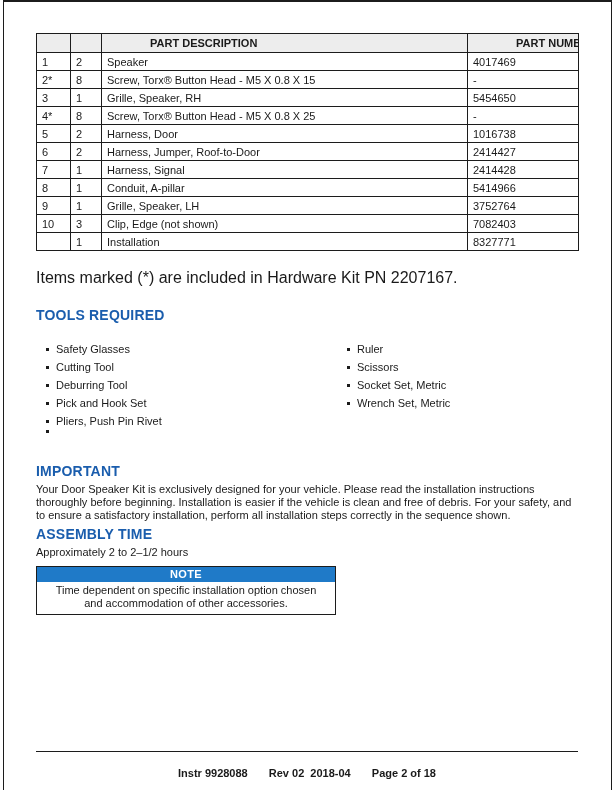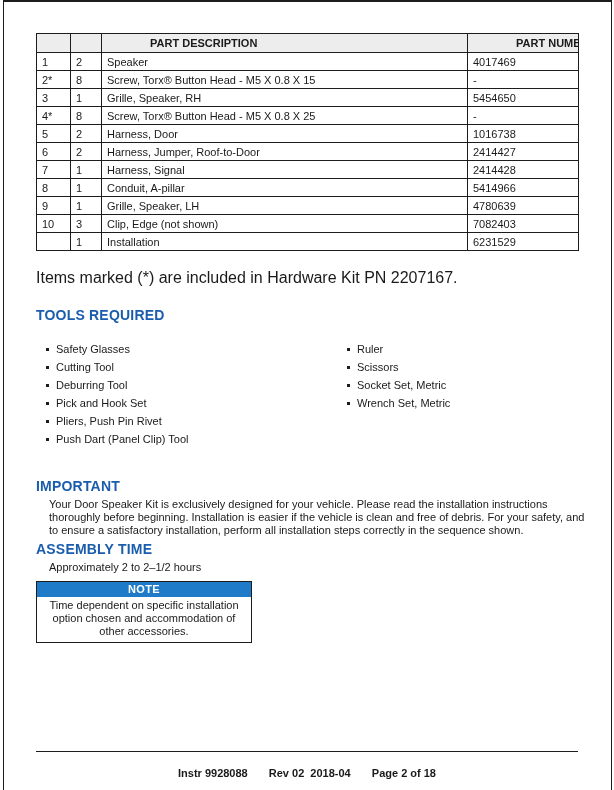--- a/index.html
+++ b/index.html
@@ -61,27 +61,27 @@
     color: var(--heading-blue);
     letter-spacing: 0.2px;
   }
 
   .tools-columns { display: flex; margin-top: 7px; }
   ul.tool-col { list-style: none; margin: 10px; padding: 0; }
   ul.tool-col.left { width: 281px; flex: 0 0 auto; }
   ul.tool-col li { font-size: 11px; line-height: 18px; display: flex; align-items: center; }
   .bullet { width: 3px; height: 3px; background: var(--line); margin-right: 7px; flex: 0 0 auto; }
 
-  .body-text { margin: 3px 0 0 13px; font-size: 11px; line-height: 12.8px; width: 542px; }
+  .body-text { margin: 3px 0 0 0; font-size: 11px; line-height: 12.8px; width: 542px; }
   .section-heading + .body-text { margin-top: 4px; }
   .assembly-gap { margin-top: 5px; }
 
   .note-box {
     margin-top: 7px;
-    width: 216px;
+    width: 300px;
     border: 1.8px solid var(--line);
   }
   .note-title {
     background: var(--note-bar-blue);
     color: #ffffff;
     font-weight: bold;
     font-size: 11px;
     text-align: center;
     padding: 1px 0 2px 0;
     letter-spacing: 0.3px;
@@ -173,33 +173,33 @@
           <tr>
             <td>8</td>
             <td>1</td>
             <td>Conduit, A-pillar</td>
             <td>5414966</td>
           </tr>
           <tr>
             <td>9</td>
             <td>1</td>
             <td>Grille, Speaker, LH</td>
-            <td>4780639</td>
+            <td>3752764</td>
           </tr>
           <tr>
             <td>10</td>
             <td>3</td>
             <td>Clip, Edge (not shown)</td>
             <td>7082403</td>
           </tr>
           <tr>
             <td></td>
             <td>1</td>
             <td>Installation</td>
-            <td>6231529</td>
+            <td>8327771</td>
           </tr>
         </tbody>
     </table>
 
     <p class="footnote">Items marked (*) are included in Hardware Kit PN 2207167.</p>
 
     <h2 class="section-heading">TOOLS REQUIRED</h2>
     <div class="tools-columns">
       <ul class="tool-col left">
           <li>
@@ -217,21 +217,20 @@
           <li>
             <span class="bullet"></span>
             <span>Pick and Hook Set</span>
           </li>
           <li>
             <span class="bullet"></span>
             <span>Pliers, Push Pin Rivet</span>
           </li>
           <li>
             <span class="bullet"></span>
-            <span>Push Dart (Panel Clip) Tool</span>
           </li>
         </ul>
       <ul class="tool-col right">
           <li>
             <span class="bullet"></span>
             <span>Ruler</span>
           </li>
           <li>
             <span class="bullet"></span>
             <span>Scissors</span>

